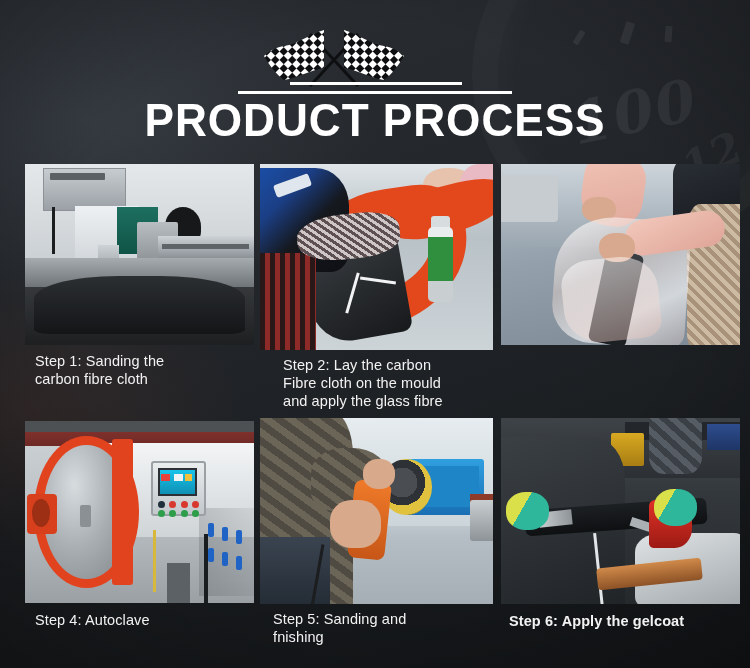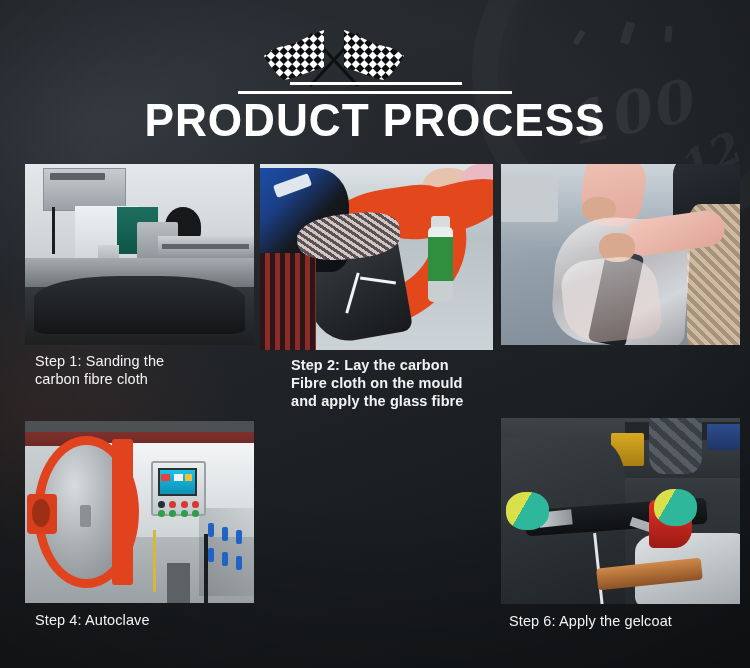--- a/index.html
+++ b/index.html
@@ -295,21 +295,21 @@
           <div class="l p2-white1"></div>
             <div class="l p2-white2"></div>
           <div class="l p2-jacket"></div>
             <div class="l p2-stripe"></div>
           <div class="l p2-apron"></div>
             <div class="l p2-sleeve"></div>
           <div class="l p2-cap"></div>
             <div class="l p2-can"></div>
         </div>
       </div>
-      <div class="caption" style="left:41px;top:196px;width:225px;font-weight:bold;">Step 2: Lay the carbon
+      <div class="caption" style="left:33px;top:196px;width:225px;">Step 2: Lay the carbon
 Fibre cloth on the mould
 and apply the glass  fibre</div>
     </div>
 
     <div class="cell" style="left:495px;top:0;width:255px;height:254px;">
       <div class="photo" style="left:6px;top:4px;width:239px;height:181px;">
         <div class="photo-inner">
           <div class="l p3-bg"></div>
             <div class="l p3-blur"></div>
           <div class="l p3-slab"></div>
@@ -360,22 +360,44 @@
             <div class="l p4-door"></div>
           <div class="l p4-hinge"></div>
           <div class="l p4-hub"></div>
             <div class="l p4-hub2"></div>
           <div class="l" style="left:24%;top:46%;width:5%;height:12%;background:#8b9094;border-radius:2px;"></div>
         </div>
       </div>
       <div class="caption" style="left:35px;top:194px;width:212px;">Step 4: Autoclave</div>
     </div>
 
-
-    <div class="cell" style="left:495px;top:254px;width:255px;height:254px;">
+    <div class="cell" style="left:250px;top:254px;width:245px;height:254px;">
+      <div class="photo" style="left:10px;top:4px;width:233px;height:186px;">
+        <div class="photo-inner">
+          <div class="l p5-bg"></div>
+            <div class="l p5-wall"></div>
+          <div class="l p5-crate"></div>
+            <div class="l p5-crate2"></div>
+          <div class="l p5-jarlid"></div>
+            <div class="l p5-jar"></div>
+          <div class="l p5-pad"></div>
+          <div class="l p5-torso"></div>
+            <div class="l p5-arm"></div>
+          <div class="l p5-tool"></div>
+          <div class="l p5-hand2"></div>
+            <div class="l p5-hand"></div>
+          <div class="l p5-jean"></div>
+            <div class="l p5-cord"></div>
+        </div>
+      </div>
+      <div class="caption" style="left:23px;top:196px;width:225px;">Step 5: Sanding and
+fnishing</div>
+    </div>
+
+    <div class="cell" style="left:495px;top:254px;width:255px;height:254px;font-weight:bold;">
       <div class="photo" style="left:6px;top:4px;width:239px;height:186px;">
         <div class="photo-inner">
           <div class="l p6-bg"></div>
             <div class="l p6-bench"></div>
           <div class="l p6-shelf"></div>
             <div class="l p6-book"></div>
           <div class="l p6-tool"></div>
             <div class="l p6-sleeve"></div>
           <div class="l p6-tarp"></div>
           <div class="l p6-part"></div>

